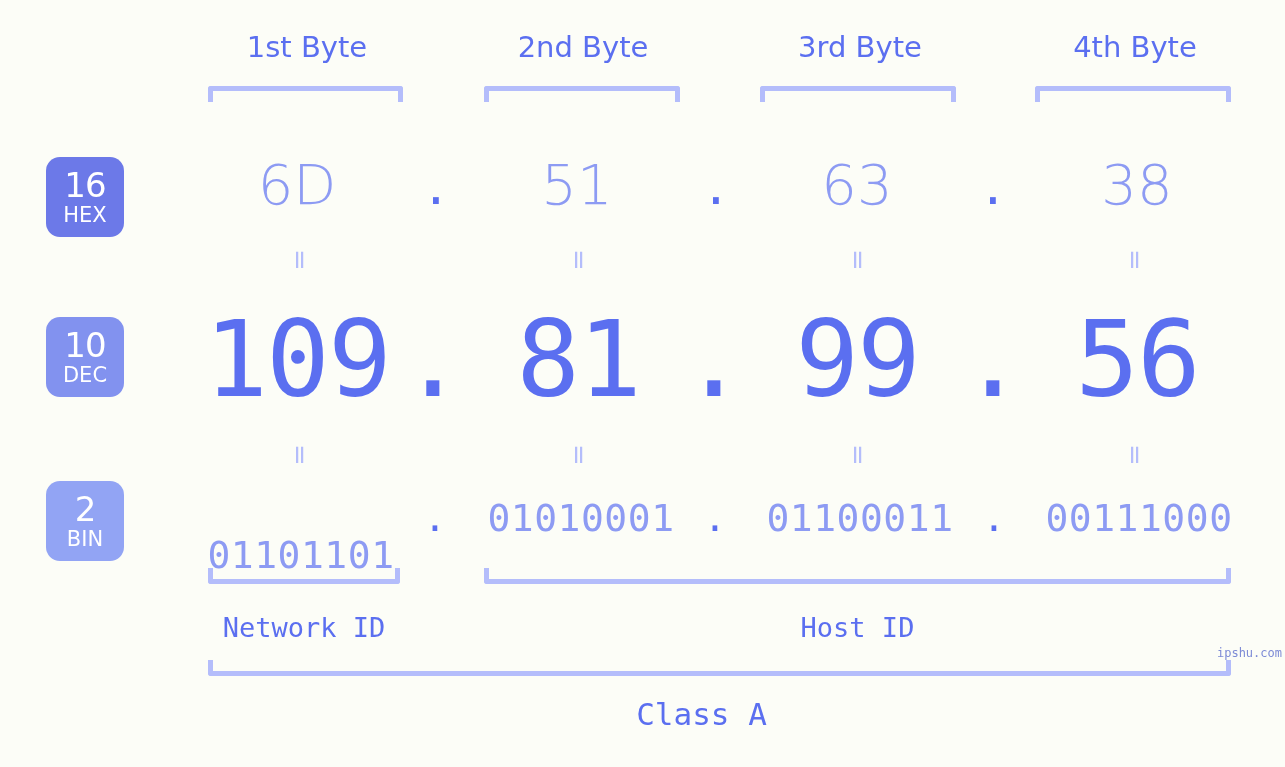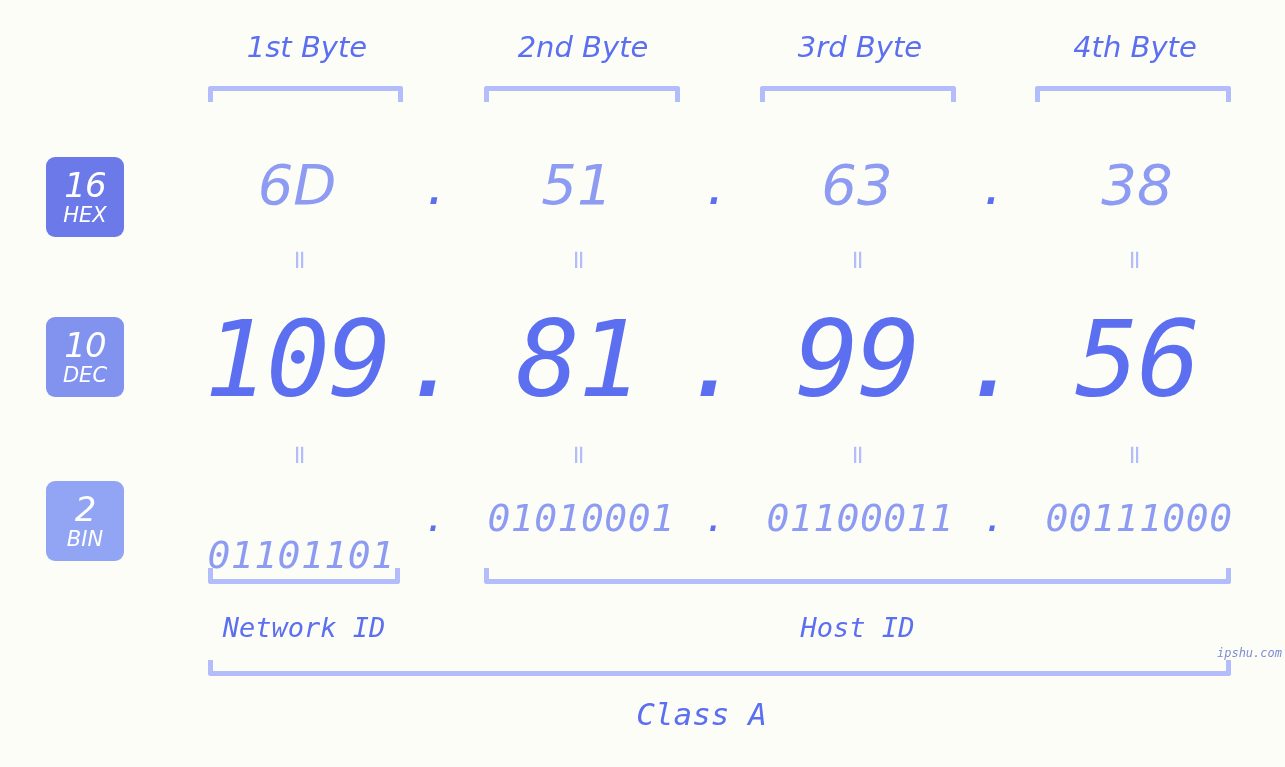--- a/index.html
+++ b/index.html
@@ -10,21 +10,20 @@
     background: #fcfdf7;
     font-family: "DejaVu Sans", sans-serif;
     overflow: hidden;
     position: relative;
   }
 
   #stage {
     position: relative;
     width: 1285px;
     height: 672px;
-    font-style: italic;
   }
 
   
   .byte-header {
     position: absolute;
     top: 30px;
     width: 200px;
     text-align: center;
     font-size: 29px;
     color: #5b6ff0;
@@ -52,21 +51,21 @@
     border-right: 5px solid #b4bdfb;
     border-radius: 0 0 3px 3px;
   }
 
   
   .badge {
     position: absolute;
     left: 46px;
     width: 78px;
     height: 80px;
-    border-radius: 9px;
+    border-radius: 14px;
     display: flex;
     flex-direction: column;
     align-items: center;
     justify-content: center;
     color: #ffffff;
     line-height: 1;
   }
   .badge .num {
     font-size: 34px;
     font-family: "DejaVu Sans", sans-serif;

